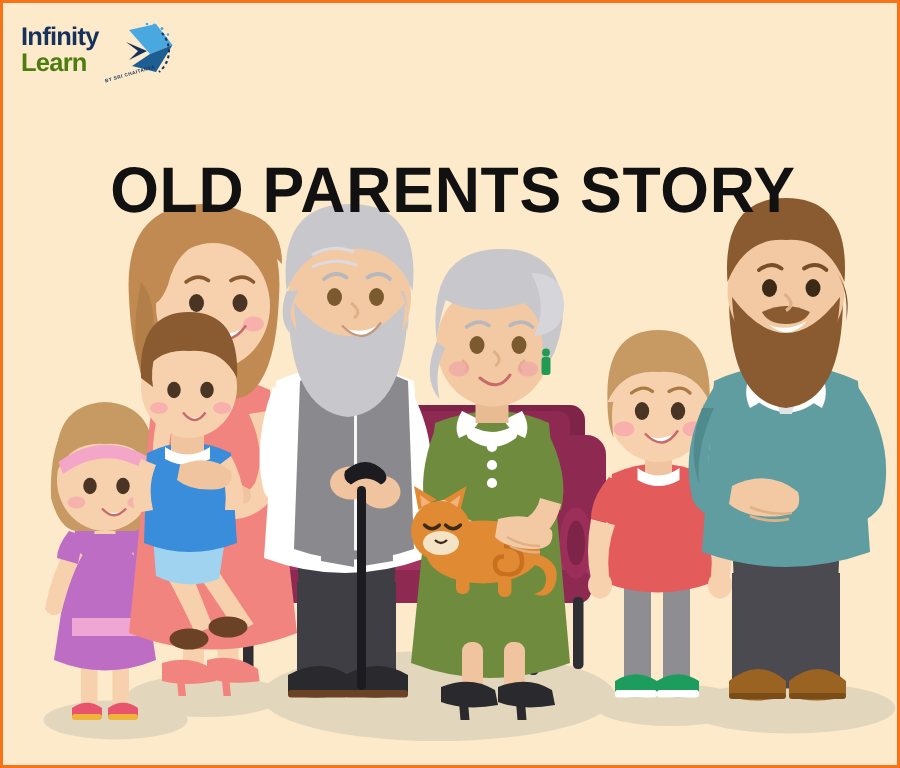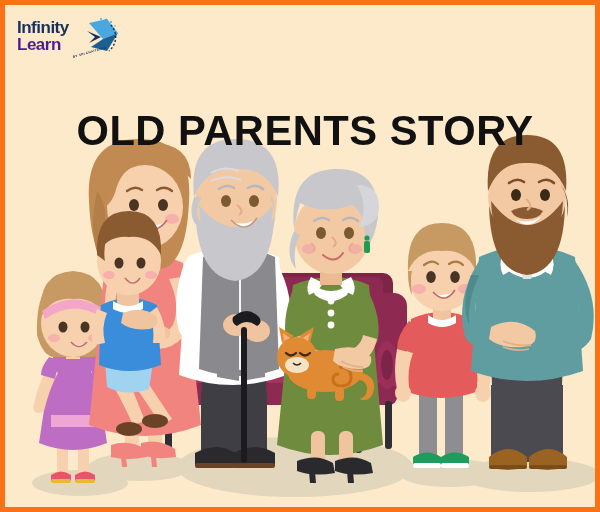--- a/index.html
+++ b/index.html
@@ -2,28 +2,28 @@
 <html><head>
 <meta charset="utf-8">
 <style>
   html,body{margin:0;padding:0;}
   body{
     width:600px;height:512px;overflow:hidden;
     background:#fdeacb;
     font-family:"Liberation Sans", sans-serif;
   }
   #stage{position:relative;width:600px;height:512px;background:#fdeacb;
-         border:5px solid #f97316;box-sizing:border-box;overflow:hidden;}
+         border:2px solid #f97316;box-sizing:border-box;overflow:hidden;}
 
   
   #logo{position:absolute;left:12px;top:10px;width:105px;height:48px;}
   #logo .l1{position:absolute;left:0;top:4px;font-size:17px;font-weight:bold;
             color:#16315c;letter-spacing:-.5px;line-height:17px;}
   #logo .l2{position:absolute;left:0;top:21px;font-size:17px;font-weight:bold;
-            color:#4c1d95;letter-spacing:-.5px;line-height:17px;}
+            color:#4d7c0f;letter-spacing:-.5px;line-height:17px;}
   #logo .tag{position:absolute;left:56px;top:40px;font-size:3.2px;color:#16315c;
              letter-spacing:.3px;transform:rotate(-16deg);transform-origin:left center;
              white-space:nowrap;font-weight:bold;}
   #logo .mark{position:absolute;left:60px;top:2px;width:44px;height:40px;}
 
   
   #title{position:absolute;left:0;top:72px;width:600px;text-align:center;
          font-size:43px;font-weight:bold;color:#111;letter-spacing:.5px;
          font-family:"Liberation Sans", sans-serif;
          transform:scaleX(.97);}

